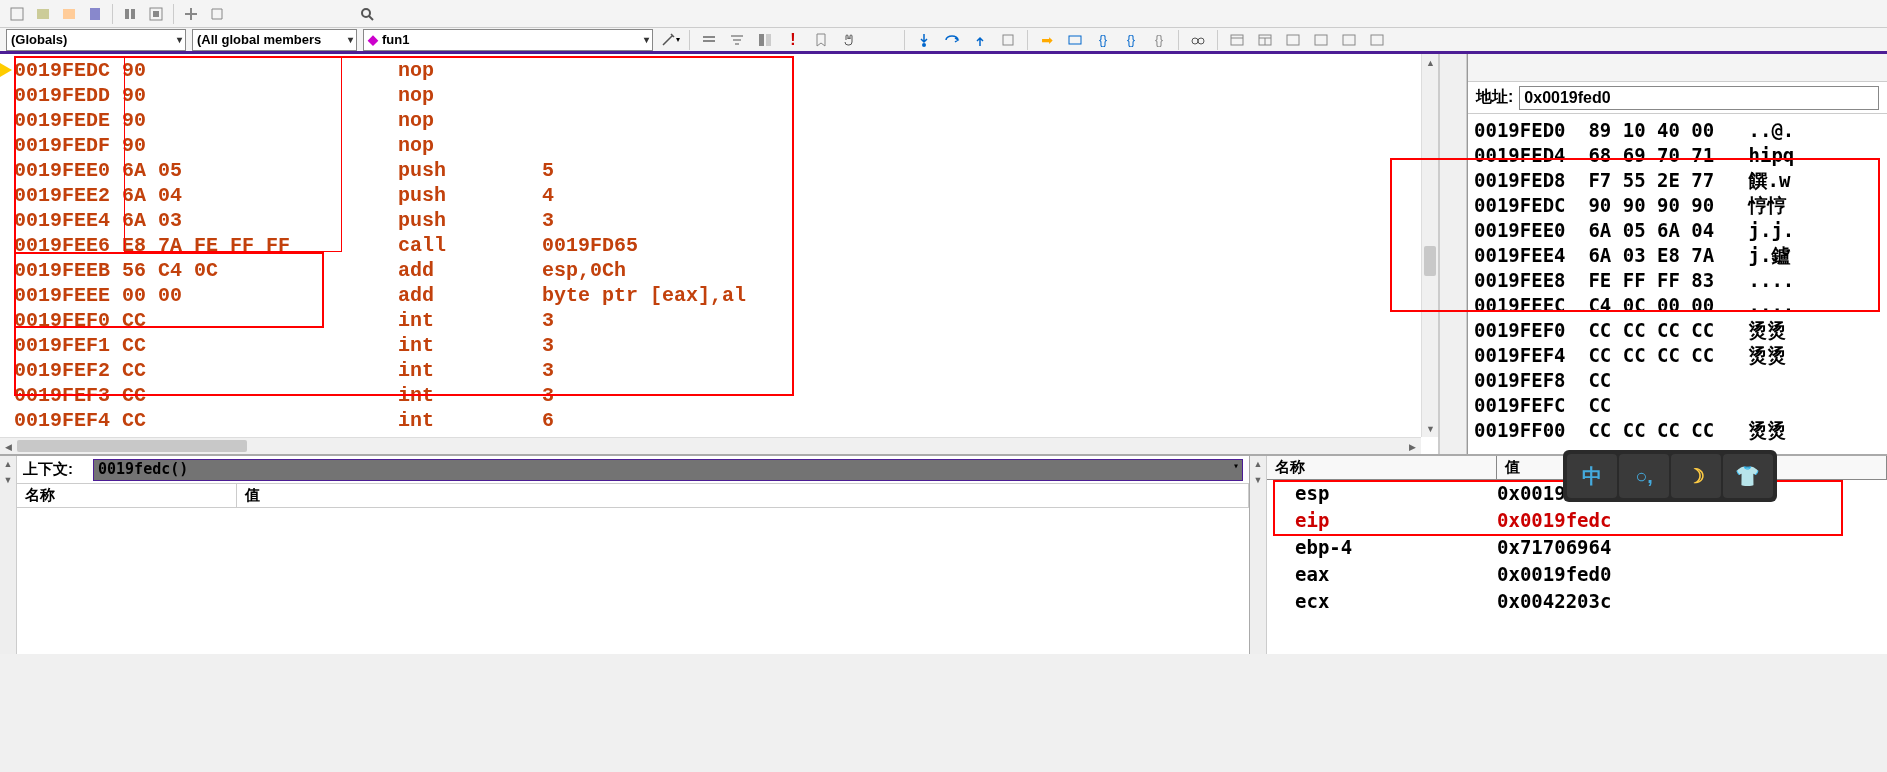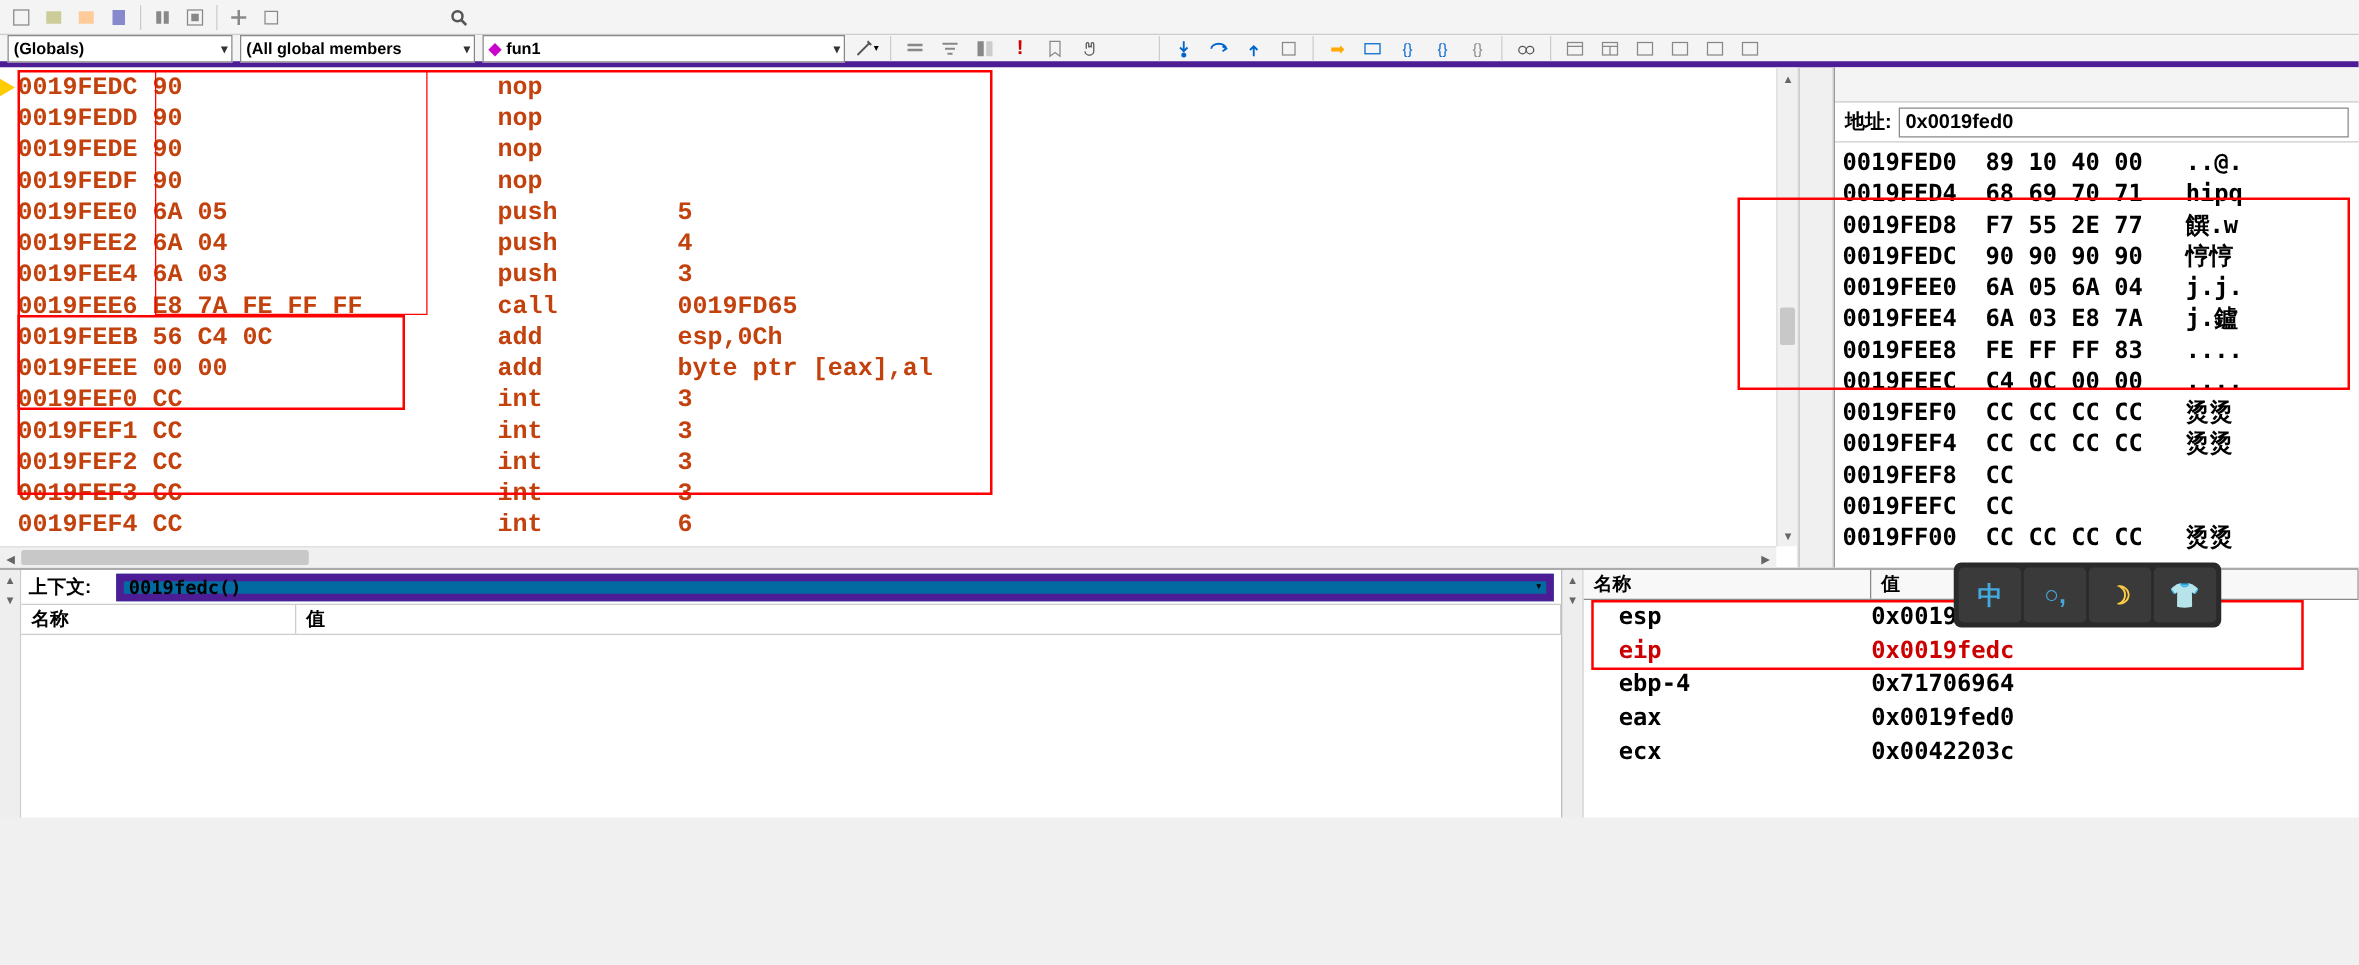--- a/index.html
+++ b/index.html
@@ -1,20 +1,20 @@
 <!DOCTYPE html>
 <html><head>
 <meta charset="utf-8">
 <style>
 * { box-sizing: border-box; margin: 0; padding: 0; }
 body { font-family: "Segoe UI", Arial, sans-serif; font-size: 13px; background: #f0f0f0; width: 1887px; height: 772px; position: relative; overflow: hidden; }
 .toolbar-row { height: 28px; background: #f4f4f4; border-bottom: 1px solid #ccc; display: flex; align-items: center; padding: 0 6px; gap: 4px; }
 .tb-btn { width: 22px; height: 22px; display: flex; align-items: center; justify-content: center; border: 1px solid transparent; cursor: pointer; }
 .tb-sep { width: 1px; height: 20px; background: #ccc; margin: 0 2px; }
-.dropdown-row { height: 26px; background: #f4f4f4; border-bottom: 5px solid #4c1d95; display: flex; align-items: center; padding: 0 6px; gap: 6px; }
+.dropdown-row { height: 26px; background: #f4f4f4; border-bottom: 3px solid #4c1d95; display: flex; align-items: center; padding: 0 6px; gap: 6px; }
 .combo { height: 22px; border: 1px solid #888; background: #fff; font-size: 13px; padding: 0 18px 0 4px; font-weight: bold; position: relative; display: flex; align-items: center; cursor: pointer; }
 .combo::after { content: "▾"; position: absolute; right: 3px; font-size: 10px; color: #333; }
 .main-row { display: flex; height: 400px; }
 .disasm-pane { flex: 1; background: #fff; position: relative; border-right: 1px solid #ccc; overflow: hidden; }
 .disasm-inner { padding: 4px 0 0 14px; font-family: Consolas, "Courier New", monospace; font-size: 20px; font-weight: bold; color: #c2410c; line-height: 25px; position: relative; }
 .disasm-line { white-space: pre; position: relative; }
 .arrow-marker { position: absolute; left: -14px; top: 5px; width: 0; height: 0; border-top: 7px solid transparent; border-bottom: 7px solid transparent; border-left: 12px solid #ffcc00; }
 .red-box-1 { position: absolute; border: 2px solid #ff0000; pointer-events: none; }
 .scroll-v { position: absolute; right: 0; top: 0; bottom: 17px; width: 17px; background: #f0f0f0; border-left: 1px solid #ddd; }
 .scroll-h { position: absolute; left: 0; right: 17px; bottom: 0; height: 17px; background: #f0f0f0; border-top: 1px solid #ddd; }
@@ -22,21 +22,21 @@
 .scroll-thumb-h { position: absolute; left: 17px; width: 230px; top: 2px; bottom: 2px; background: #c8c8c8; border-radius: 2px; }
 .scroll-arrow { position: absolute; width: 17px; height: 17px; display:flex; align-items:center; justify-content:center; font-size:9px; color:#666; }
 .memory-pane { width: 420px; background: #fff; position: relative; border-left: 1px solid #999; }
 .mem-addr-row { height: 32px; display: flex; align-items: center; padding: 0 8px; gap: 6px; border-bottom: 1px solid #ccc; font-size: 16px; font-weight: bold; }
 .mem-addr-input { flex: 1; height: 24px; border: 1px solid #888; padding: 0 4px; font-family: inherit; font-size: 16px; font-weight:bold; }
 .mem-body { padding: 4px 6px; font-family: Consolas, monospace; font-size: 19px; font-weight: bold; color: #000; line-height: 25px; }
 .mem-line { white-space: pre; }
 .bottom-row { display: flex; height: 200px; border-top: 2px solid #aaa; }
 .context-pane { flex: 1; background: #fff; border-right: 1px solid #aaa; position: relative; }
 .ctx-head { height: 28px; display: flex; align-items: center; padding: 0 6px; border-bottom: 1px solid #ccc; gap: 20px; font-size: 15px; font-weight: bold; }
-.ctx-combo { flex: 1; height: 22px; border: 6px solid #4c1d95; background: #0369a1; font-family: Consolas, monospace; font-size: 15px; font-weight:bold; padding: 0 18px 0 4px; position: relative; display:flex; align-items:center; }
+.ctx-combo { flex: 1; height: 22px; border: 1px solid #4c1d95; background: #737373; font-family: Consolas, monospace; font-size: 15px; font-weight:bold; padding: 0 18px 0 4px; position: relative; display:flex; }
 .ctx-combo::after { content:"▾"; position:absolute; right:3px; font-size:10px; }
 .ctx-table { width: 100%; }
 .ctx-th { display: flex; height: 24px; border-bottom: 1px solid #ccc; font-size: 15px; font-weight: bold; }
 .ctx-th > div { padding: 2px 8px; border-right: 1px solid #ccc; }
 .ctx-col1 { width: 220px; }
 .ctx-col2 { flex: 1; }
 .watch-pane { width: 620px; background: #fff; position: relative; }
 .watch-th { display: flex; height: 24px; border-bottom: 1px solid #888; font-size: 15px; font-weight: bold; background:#f8f8f8; }
 .watch-th > div { padding: 2px 8px; border-right: 1px solid #888; }
 .watch-rows { font-family: Consolas, monospace; font-size: 19px; font-weight: bold; line-height: 27px; }
@@ -104,21 +104,21 @@
         <path d="M10 10l4 4" stroke="#555" stroke-width="2"></path>
       </svg>
     </div>
   <div style="flex:1"></div>
 </div>
 
 <div class="dropdown-row">
   <div class="combo" style="width:180px">
       <span>(Globals)</span>
     </div>
-  <div class="combo" style="width:188px">
+  <div class="combo" style="width:165px">
       <span>(All global members</span>
     </div>
   <div class="combo" style="width:290px">
     <span style="color:#c0c;margin-right:4px">◆</span>
     <span>fun1</span>
   </div>
   <div class="tb-btn">
       <svg class="icon-svg" viewBox="0 0 16 16">
         <path d="M3 13L13 3m-2-1l3 3" stroke="#555" stroke-width="1.5"></path>
       </svg>

